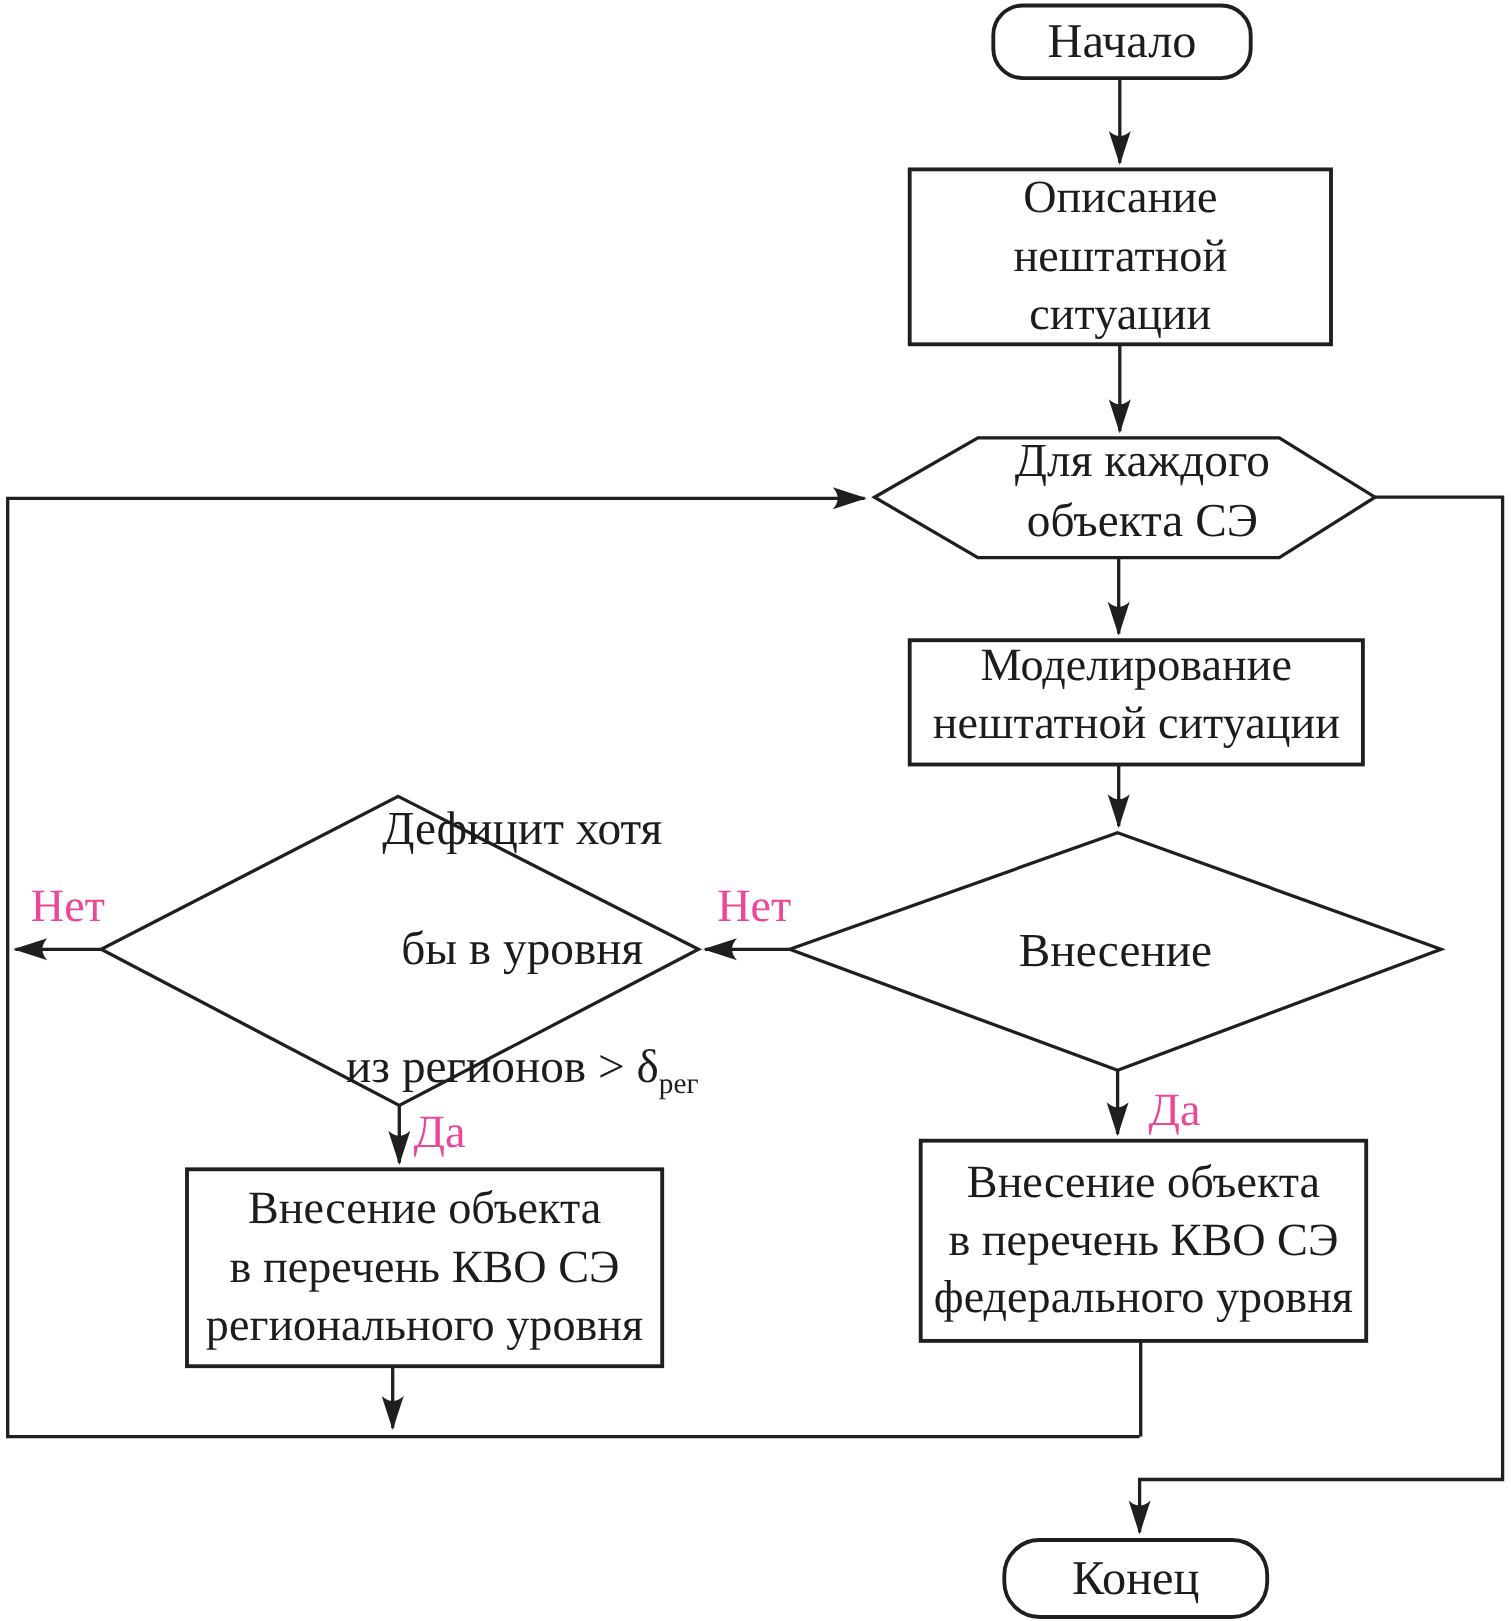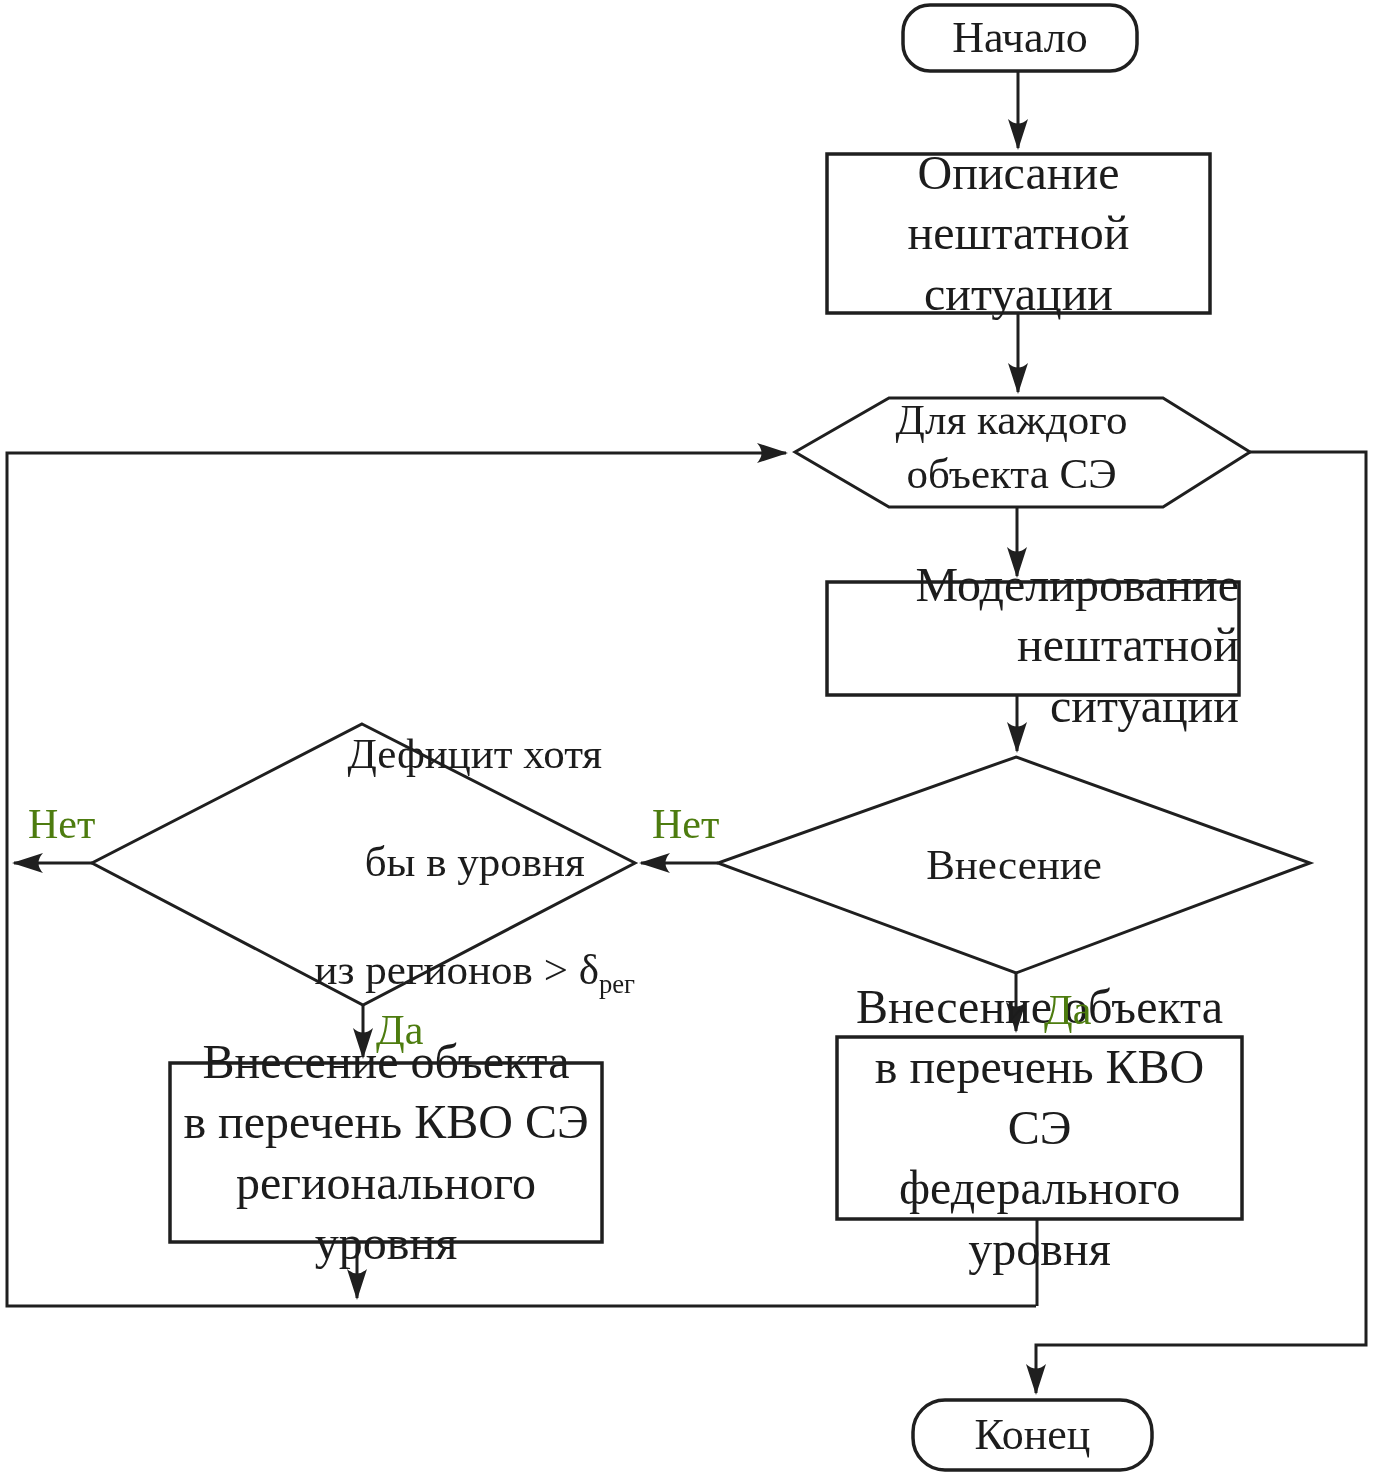--- a/index.html
+++ b/index.html
@@ -24,26 +24,26 @@
   .lbl {
     position: absolute;
     display: flex;
     align-items: center;
     justify-content: center;
     text-align: center;
     white-space: pre-line;
     color: #1c1c1c;
     line-height: 1.26;
   }
-  .node-text { font-size: 48px; }
+  .node-text { font-size: 42px; }
   .terminal-text { font-size: 44px; }
   .edge-text {
     position: absolute;
     font-size: 42px;
-    color: #4d7c0f;
+    color: #ec4899;
   }
   .dec-line { display: block; }
   .sub {
     font-size: 0.62em;
     vertical-align: -0.35em;
   }
 </style>
 </head>
 <body>
 
@@ -83,24 +83,24 @@
       <rect x="913" y="1400" width="239" height="70" rx="32" stroke-width="3.5"></rect>
     </g>
   </svg>
 
   <div class="lbl terminal-text" style="left:903px; top:5px; width:234px; height:66px;">Начало</div>
 
   <div class="lbl node-text" style="left:827px; top:154px; width:383px; height:159px;">Описание
 нештатной
 ситуации</div>
 
-  <div class="lbl node-text" style="left:784px; top:398px; width:455px; height:98px; font-size:43px;">Для каждого
+  <div class="lbl node-text" style="left:811px; top:398px; width:455px; height:98px; font-size:43px;">Для каждого
 объекта СЭ</div>
 
-  <div class="lbl node-text" style="left:827px; top:589px; width:412px; height:113px;text-align:right;">Моделирование
+  <div class="lbl node-text" style="left:827px; top:575px; width:412px; height:113px;">Моделирование
 нештатной ситуации</div>
 
   <div class="lbl node-text" style="left:718px; top:757px; width:592px; height:216px; font-size:43px;">
     <div>
       <span class="dec-line">Внесение</span>
     </div>
   </div>
 
   <div class="lbl node-text" style="left:92px; top:724px; width:543px; height:281px; font-size:43px;justify-content:flex-end;">
     <div>

